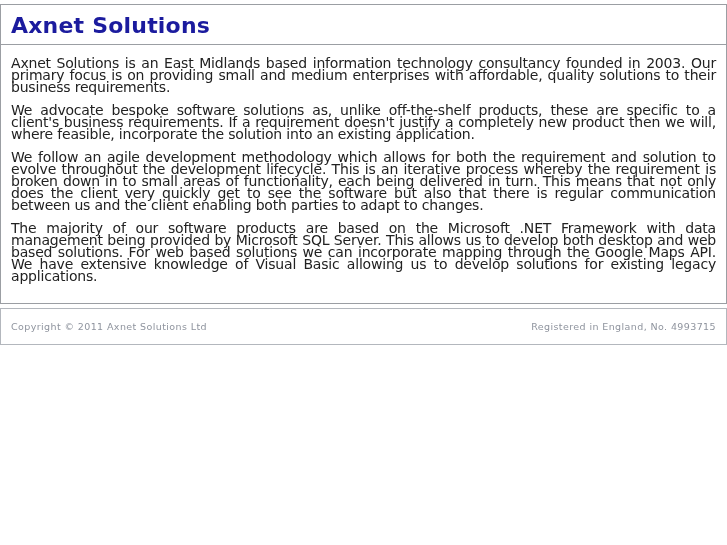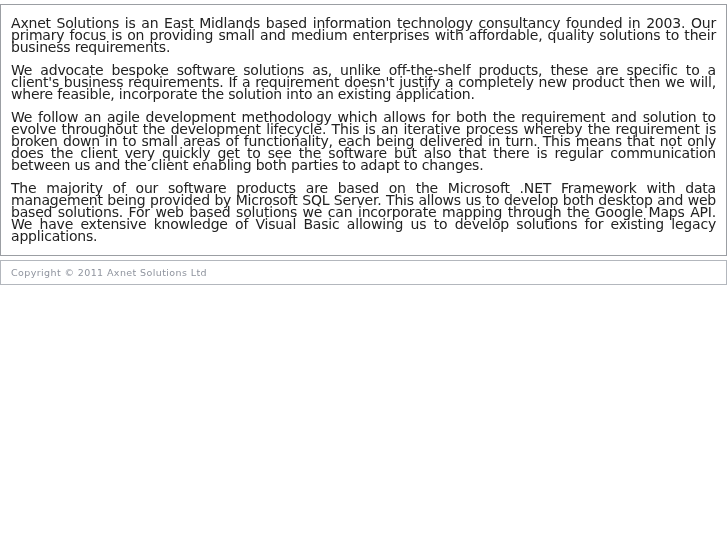--- a/index.html
+++ b/index.html
@@ -38,46 +38,50 @@
   }
   .content p {
     margin: 0 0 11px 0;
     font-size: 14px;
     line-height: 12px;
     letter-spacing: -0.2px;
     color: #222222;
     text-align: justify;
   }
   .content p:last-child {
-    margin-bottom: 0;
+    margin-bottom: 8px;
   }
   .footer {
     margin-top: 4px;
     border: 1px solid #b3b7bd;
-    height: 25px;
+    height: 37px;
     display: flex;
     align-items: center;
     justify-content: space-between;
     padding: 0 10px;
     background: #ffffff;
   }
   .footer span {
     font-size: 9.5px;
     color: #8f949e;
     letter-spacing: 0.4px;
   }
 </style>
 </head>
 <body>
 
 <div class="page">
   <div class="main-box">
+    <div class="header">
+      <h1 class="site-title">Axnet Solutions</h1>
+    </div>
     <div class="content">
       <p>Axnet Solutions is an East Midlands based information technology consultancy founded in 2003. Our primary focus is on providing small and medium enterprises with affordable, quality solutions to their business requirements.</p>
       <p>We advocate bespoke software solutions as, unlike off-the-shelf products, these are specific to a client's business requirements. If a requirement doesn't justify a completely new product then we will, where feasible, incorporate the solution into an existing application.</p>
       <p>We follow an agile development methodology which allows for both the requirement and solution to evolve throughout the development lifecycle. This is an iterative process whereby the requirement is broken down in to small areas of functionality, each being delivered in turn. This means that not only does the client very quickly get to see the software but also that there is regular communication between us and the client enabling both parties to adapt to changes.</p>
       <p>The majority of our software products are based on the Microsoft .NET Framework with data management being provided by Microsoft SQL Server. This allows us to develop both desktop and web based solutions. For web based solutions we can incorporate mapping through the Google Maps API. We have extensive knowledge of Visual Basic allowing us to develop solutions for existing legacy applications.</p>
     </div>
   </div>
   <div class="footer">
     <span>Copyright © 2011 Axnet Solutions Ltd</span>
+    <span>Registered in England, No. 4993715</span>
   </div>
 </div>
 
 </body></html>

